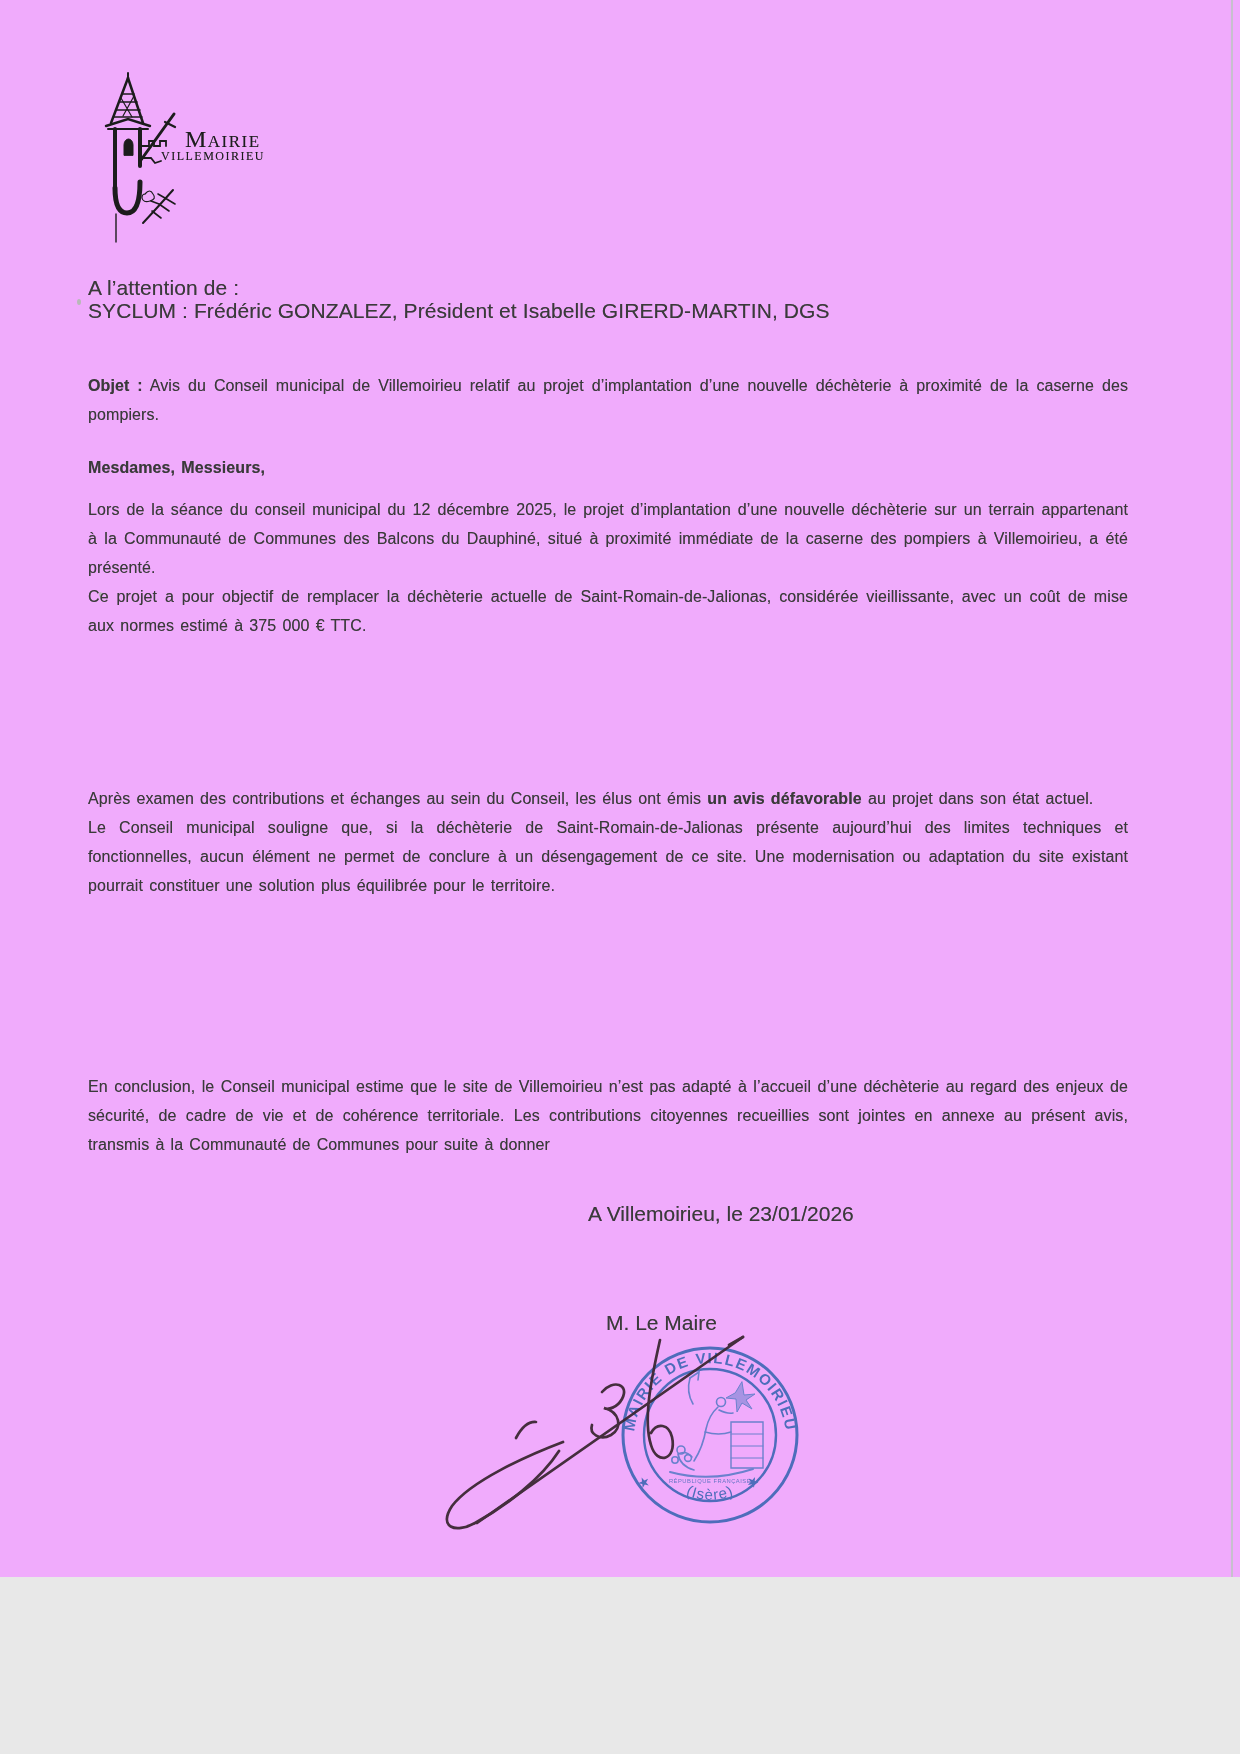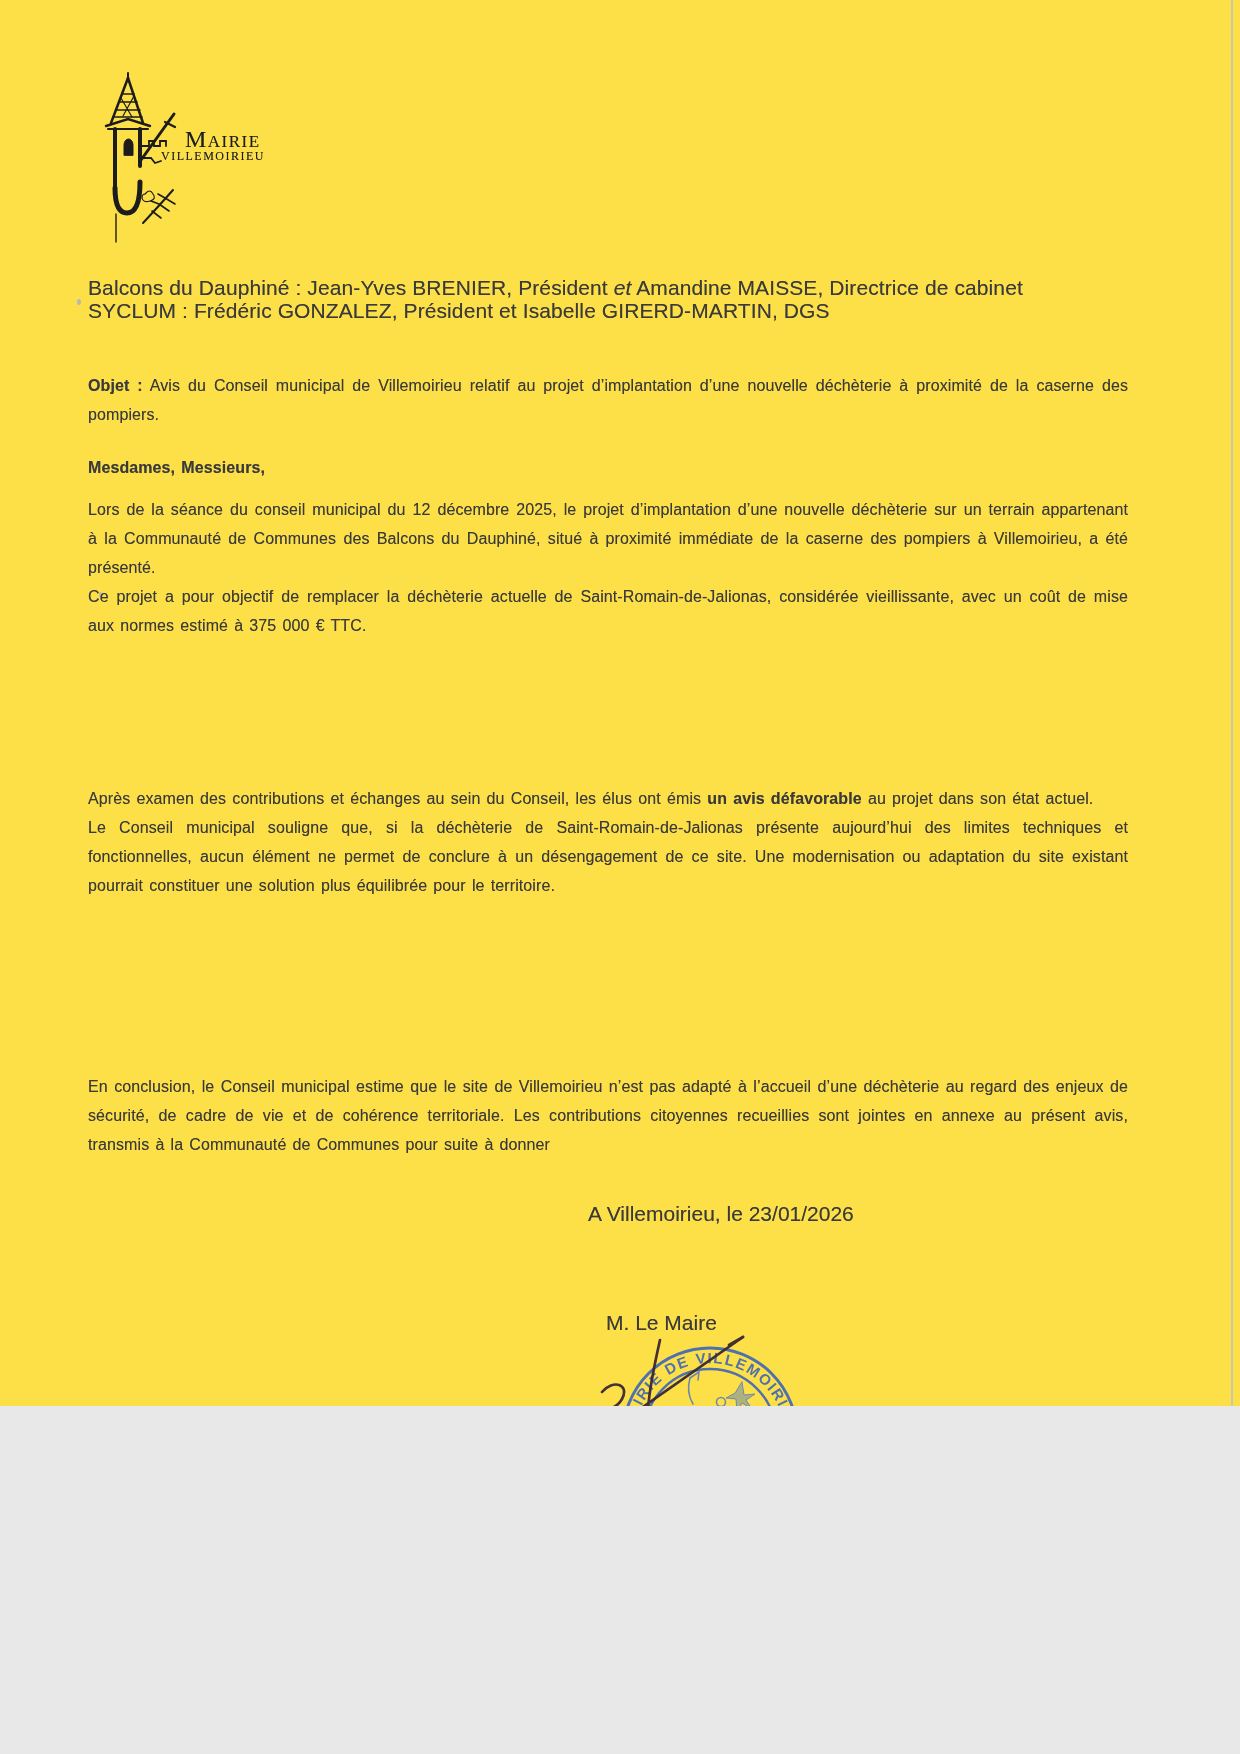--- a/index.html
+++ b/index.html
@@ -1,18 +1,18 @@
 <!DOCTYPE html>
 <html><head>
 <meta charset="utf-8">
 <style>
   html,body{margin:0;padding:0;background:#e8e8e8;}
   .page{
-    position:relative;width:1240px;height:1406px;margin:0 auto;
-    background:#fde047;overflow:hidden;
+    position:relative;width:1240px;height:1577px;margin:0 auto;
+    background:#f0abfc;overflow:hidden;
     font-family:"Liberation Sans",sans-serif;color:#3a3a3a;
   }
   .abs{position:absolute;}
   .fuzz{text-shadow:0 0 0.6px rgba(70,70,70,.55);}
   .body-block{
     left:88px;width:1040px;font-size:16px;line-height:29px;
     text-align:justify;letter-spacing:.1px;word-spacing:1.6px;
   }
   .plain{text-align:left;}
   .recip{left:88px;width:1060px;font-size:21px;line-height:23px;letter-spacing:.1px;}
@@ -62,21 +62,21 @@
 
       <path d="M88 120 Q72 138 58 153" stroke-width="2"></path>
       <path d="M80 128 L90 134 M74 134 L84 141 M67 141 L76 148 M80 128 L73 124 M74 134 L66 131" stroke-width="1.6"></path>
       <path d="M60 124 q5 -6 8 0 q4 5 -3 7 q-7 2 -8 -3 q0 -4 3 -4" stroke-width="1.2"></path>
     </g>
   </svg>
   <div class="abs logo-txt logo-mairie fuzz" style="left:185px;top:126px;">Mairie</div>
   <div class="abs logo-txt logo-ville fuzz" style="left:161px;top:149px;">VILLEMOIRIEU</div>
 
   <div class="abs recip fuzz" style="top:276px;">
-    <div><span>Balcons du Dauphiné : Jean-Yves BRENIER, Président </span><span class="ital">et</span><span> Amandine MAISSE, Directrice de cabinet</span></div>
+    <div>A l’attention de :</div>
     <div>SYCLUM : Frédéric GONZALEZ, Président et Isabelle GIRERD-MARTIN, DGS</div>
   </div>
 
   <div class="abs body-block fuzz" style="top:371px;">
     <span class="bold">Objet :</span><span> Avis du Conseil municipal de Villemoirieu relatif au projet d’implantation d’une nouvelle déchèterie à proximité de la caserne des pompiers.</span>
   </div>
 
   <div class="abs body-block plain fuzz" style="top:453px;font-weight:bold;">Mesdames,  Messieurs,</div>
 
   <div class="abs body-block fuzz" style="top:495px;">

